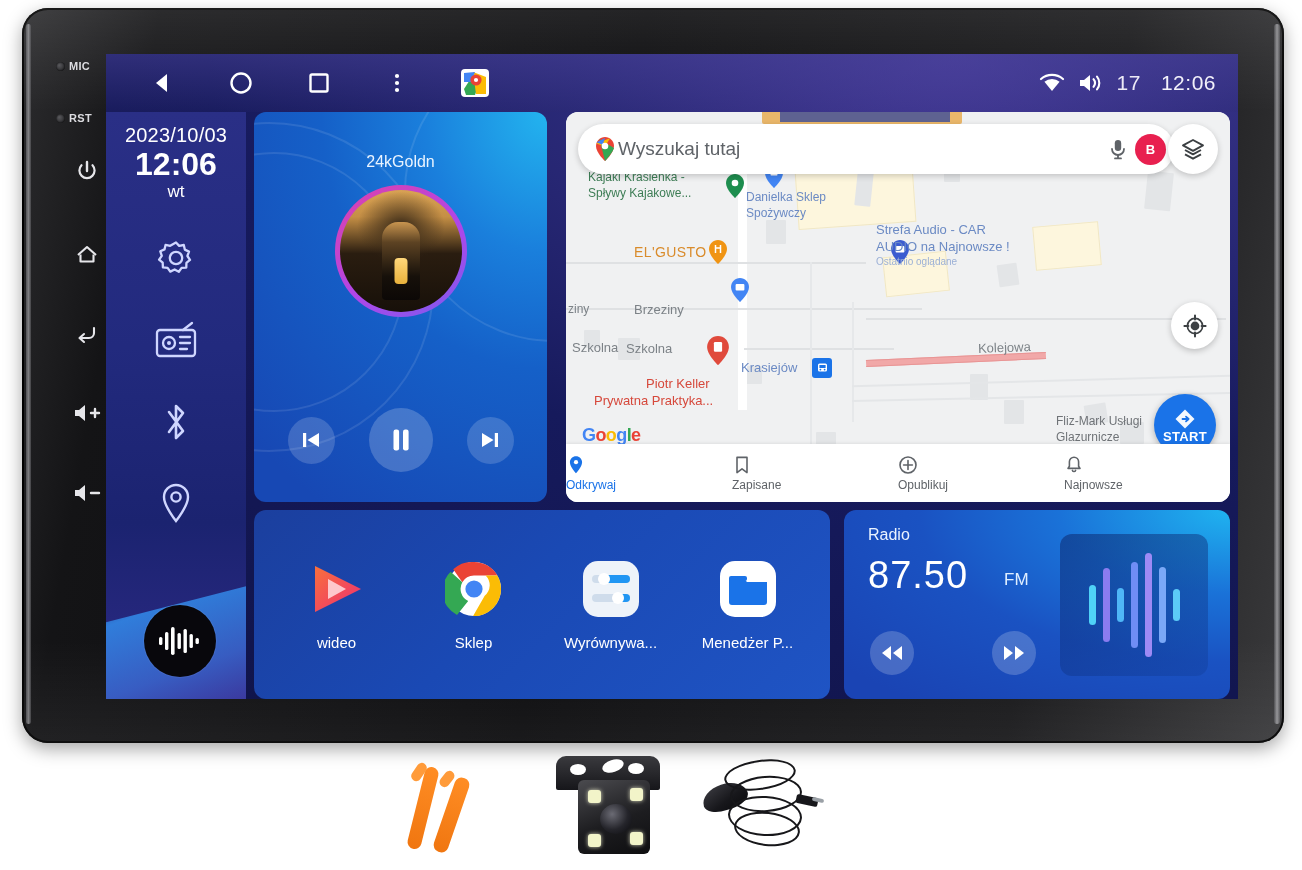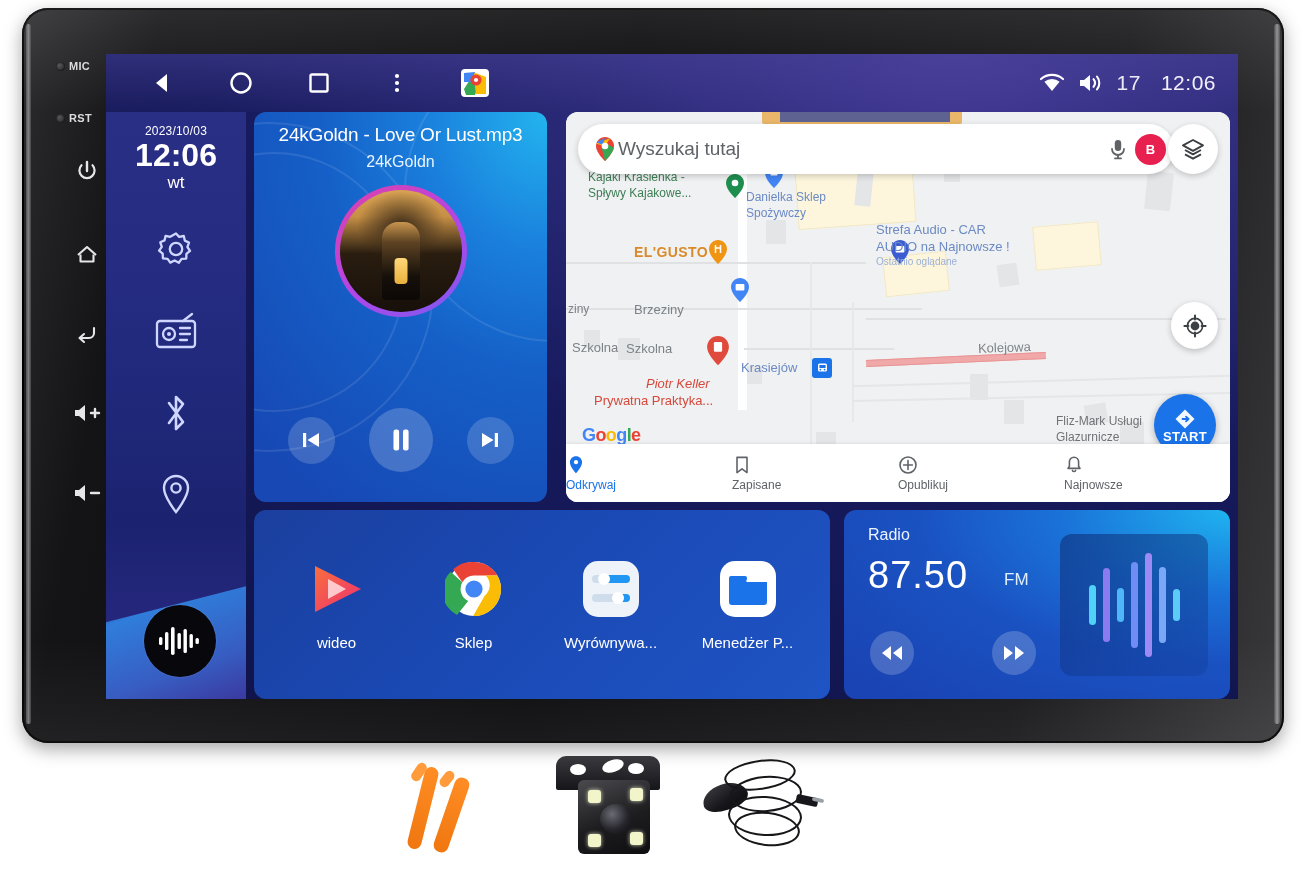--- a/index.html
+++ b/index.html
@@ -82,21 +82,21 @@
   #vol-num{ font-size:21px; color:#eceaf6; letter-spacing:.5px; }
   #sb-clock{ font-size:21px; color:#f2f1fa; margin-left:8px; letter-spacing:.5px; }
 
   
   #app-rail{
     position:absolute; left:0; top:58px; width:140px; height:587px;
     background:linear-gradient(180deg,#2a2f86 0%,#222a7e 40%,#1b2370 70%,#2d2a86 100%);
     display:flex; flex-direction:column; align-items:center;
   }
   #clock-widget{ margin-top:12px; text-align:center; color:#fff; }
-  #cw-date{ font-size:12px; letter-spacing:.2px; }
+  #cw-date{ font-size:20px; letter-spacing:.2px; }
   #cw-time{ font-size:32px; font-weight:bold; line-height:1.08; }
   #cw-day{ font-size:17px; }
   .rail-icon{
     margin-top:30px; width:52px; height:52px;
     display:flex; align-items:center; justify-content:center;
   }
   #rail-music-btn{
     position:absolute; left:38px; bottom:22px;
     width:72px; height:72px; border-radius:50%;
     background:#08070c;
@@ -174,21 +174,21 @@
   }
   #map-canvas{ position:absolute; inset:0; background:#f0f1f2; }
   .map-block{ position:absolute; background:#e3e5e7; border-radius:1px; }
   .map-parcel{ position:absolute; background:#fdf6dd; border:1px solid #f0e7c6; }
   .map-road{ position:absolute; background:#ffffff; }
   .map-roadline{ position:absolute; background:#dfe1e3; }
   .map-rail{ position:absolute; background:#f1a8a8; border-top:1px solid #e89595; border-bottom:1px solid #e89595; }
   .map-label{ position:absolute; font-size:12px; white-space:nowrap; }
   .lbl-poi-blue{ color:#6b8ac4; }
   .lbl-poi-green{ color:#3d7d55; }
-  .lbl-poi-orange{ color:#d98b2b; font-weight:bold; letter-spacing:.4px; }
+  .lbl-poi-orange{ color:#d98b2b; font-weight:normal; letter-spacing:.4px; }
   .lbl-poi-red{ color:#d6483b; }
   .lbl-street{ color:#7c8287; font-size:12px; }
   .lbl-sub{ color:#9bb0d6; font-size:10px; }
   .pin{ position:absolute; width:18px; height:24px; }
 
   #map-search{
     position:absolute; left:12px; top:12px; width:596px; height:50px;
     background:#fff; border-radius:26px;
     display:flex; align-items:center; padding:0 8px 0 14px;
     box-shadow:0 2px 6px rgba(0,0,0,.20);
@@ -430,21 +430,20 @@
       </div>
     </div>
 
     <div id="content">
 
       <div class="card" id="music-card">
         <div class="mc-arc" style="left:-110px;top:40px;width:260px;height:260px;"></div>
         <div class="mc-arc" style="left:-150px;top:10px;width:330px;height:330px;"></div>
         <div class="mc-arc" style="left:150px;top:-70px;width:300px;height:300px;"></div>
 
-        <div id="mc-title">24kGoldn - Love Or Lust.mp3</div>
         <div id="mc-artist">24kGoldn</div>
 
         <div id="mc-art-ring">
           <div id="mc-art">
             <div id="mc-art-figure"></div>
             <div id="mc-art-chain"></div>
           </div>
         </div>
 
         <div id="mc-controls">
@@ -544,21 +543,21 @@
 
           <div class="map-label lbl-poi-blue" style="left:180px;top:78px;">Danielka Sklep</div>
           <div class="map-label lbl-poi-blue" style="left:180px;top:94px;">Spożywczy</div>
 
           <div class="map-label lbl-poi-orange" style="left:68px;top:132px;font-size:14px;">EL'GUSTO</div>
 
           <div class="map-label lbl-poi-blue" style="left:310px;top:110px;font-size:13px;">Strefa Audio - CAR</div>
           <div class="map-label lbl-poi-blue" style="left:310px;top:127px;font-size:13px;">AUDIO na Najnowsze !</div>
           <div class="map-label lbl-sub" style="left:310px;top:144px;">Ostatnio oglądane</div>
 
-          <div class="map-label lbl-poi-red" style="left:80px;top:264px;font-size:13px;font-style:italic;">Piotr Keller</div>
+          <div class="map-label lbl-poi-red" style="left:80px;top:264px;font-size:13px;">Piotr Keller</div>
           <div class="map-label lbl-poi-red" style="left:28px;top:281px;font-size:13px;">Prywatna Praktyka...</div>
 
           <div class="map-label" style="left:490px;top:302px;color:#6f7377;font-size:12px;">Fliz-Mark Usługi</div>
           <div class="map-label" style="left:490px;top:318px;color:#6f7377;font-size:12px;">Glazurnicze</div>
 
           <div class="map-label lbl-poi-blue" style="left:175px;top:248px;font-size:13px;">Krasiejów</div>
 
           <div class="map-label lbl-street" style="left:2px;top:190px;">ziny</div>
           <div class="map-label lbl-street" style="left:68px;top:190px;font-size:13px;">Brzeziny</div>
           <div class="map-label lbl-street" style="left:6px;top:228px;font-size:13px;">Szkolna</div>

